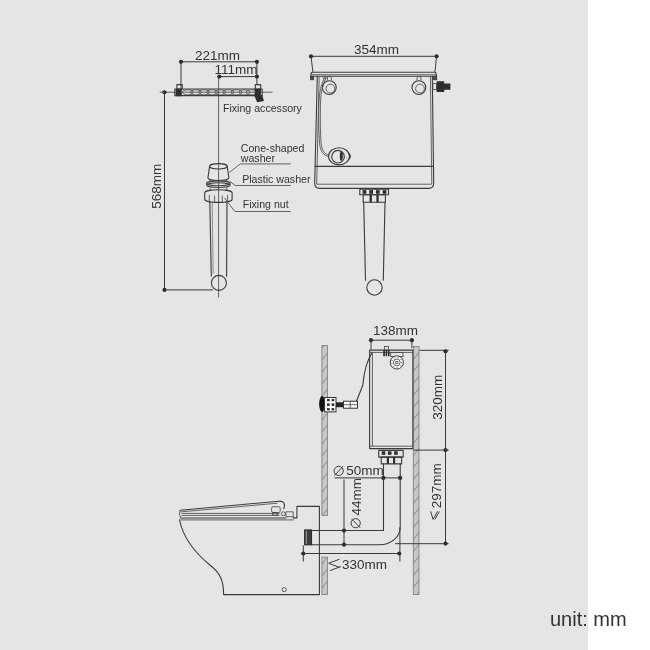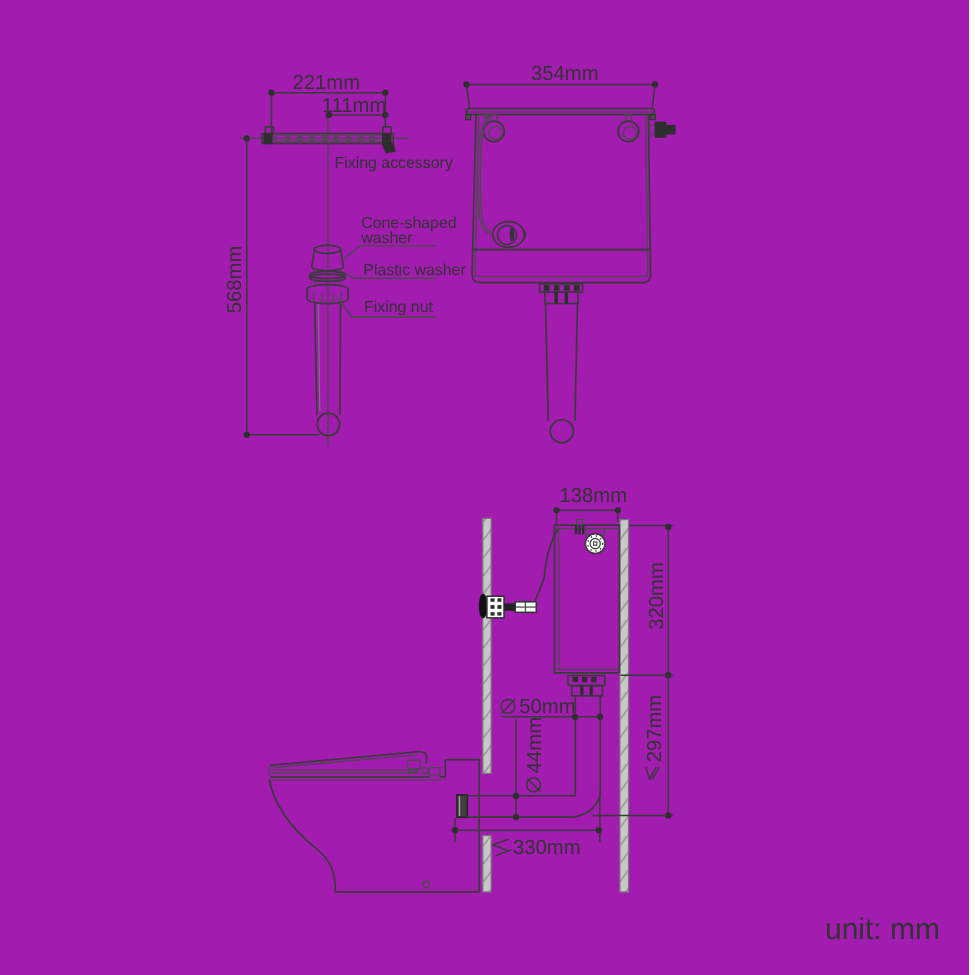--- a/index.html
+++ b/index.html
@@ -1,16 +1,16 @@
 <!DOCTYPE html>
 <html><head>
 <meta charset="utf-8">
 <style>
   html,body{margin:0;padding:0;background:#ffffff;}
-  .wrap{width:646px;height:650px;background:#a21caf;position:relative;font-family:"Liberation Sans", sans-serif;}
+  .wrap{width:588px;height:650px;background:#e5e5e5;position:relative;font-family:"Liberation Sans", sans-serif;}
   svg{position:absolute;left:0;top:0;}
   text{font-family:"Liberation Sans", sans-serif;fill:#333;}
   .ln{fill:none;stroke:#3a3a3a;stroke-width:1.1;stroke-linecap:round;stroke-linejoin:round;}
   .tn{fill:none;stroke:#4a4a4a;stroke-width:0.85;}
   .dm{fill:none;stroke:#3a3a3a;stroke-width:1;}
   .dk{fill:#2e2e2e;stroke:none;}
   .dt{font-size:13.5px;}
   .lb{font-size:10.6px;}
 </style>
 </head>

